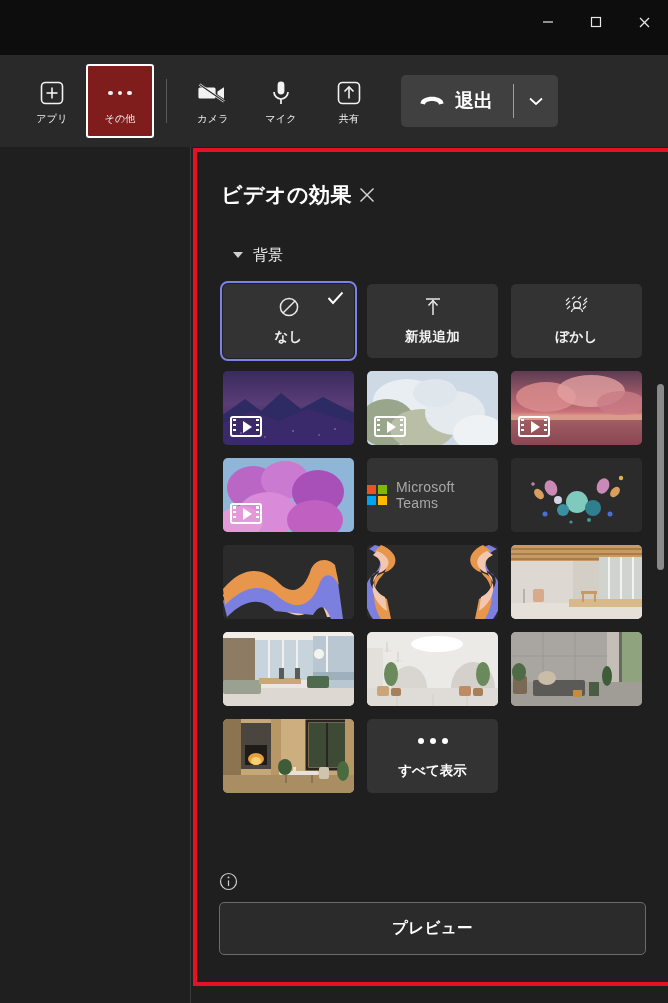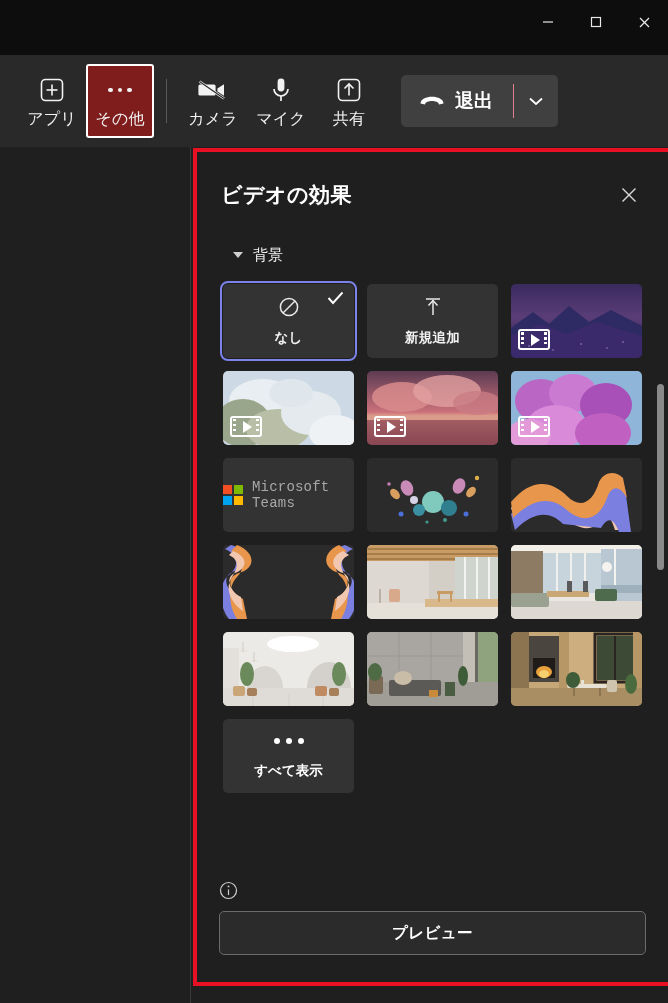--- a/index.html
+++ b/index.html
@@ -43,21 +43,21 @@
   .tb-item {
     width: 68px; height: 74px;
     display: flex; flex-direction: column;
     align-items: center; justify-content: center;
     color: #f2f2f2;
     gap: 6px;
     border: 2px solid transparent;
     border-radius: 3px;
   }
   .tb-item.focused { border-color: #ffffff; background: #7f1d1d; }
-  .tb-label { font-size: 16px; line-height: 1; letter-spacing: .2px; }
+  .tb-label { font-size: 10px; line-height: 1; letter-spacing: .2px; }
   .tb-icon { height: 30px; display: flex; align-items: center; justify-content: center; }
   .tb-sep {
     width: 1px; height: 44px; background: #5a5a5a; margin: 0 12px;
   }
   .dots3 { display: flex; gap: 5px; }
   .dots3 i { width: 4.5px; height: 4.5px; border-radius: 50%; background: #f2f2f2; display: block; }
 
   .leave-btn {
     margin-left: 18px;
     height: 52px;
@@ -107,21 +107,21 @@
   
   .panel {
     position: absolute;
     left: 197px; top: 152px;
     width: 471px; height: 830px;
     background: #1f1f1f;
     display: flex; flex-direction: column;
   }
   .panel-head {
     height: 86px;
-    display: flex; align-items: center; justify-content: space-between;
+    display: flex; align-items: center; 
     padding: 0 24px 0 24px;
     flex-shrink: 0;
   }
   .panel-title { color: #ffffff; font-size: 21px; font-weight: bold; letter-spacing: .5px; }
   .panel-close { color: #d6d6d6; width: 30px; height: 30px; display: flex; align-items: center; justify-content: center; }
 
   .section-head {
     display: flex; align-items: center; gap: 10px;
     padding: 0 36px;
     height: 34px;
@@ -135,21 +135,20 @@
     position: relative;
     flex: 1;
     overflow: hidden;
     padding-top: 12px;
   }
   .grid {
     display: grid;
     grid-template-columns: repeat(3, 131px);
     gap: 13px 13px;
     padding: 0 18px 16px 26px;
-    font-family: Liberation Mono, monospace;
   }
   .tile {
     width: 131px; height: 74px;
     border-radius: 5px;
     background: #333333;
     position: relative;
     overflow: hidden;
   }
   .tile.selected {
     outline: 2px solid #7b83e8;
@@ -218,21 +217,21 @@
   
   .panel-foot { flex-shrink: 0; padding: 0 22px 14px 22px; }
   .notice {
     display: flex; align-items: center; gap: 16px;
     height: 42px;
     color: #e4e4e4;
     font-size: 13.5px;
   }
   .info-ic { width: 19px; height: 19px; flex-shrink: 0; color: #cfcfcf; }
   .btn {
-    width: 100%; height: 44px;
+    width: 100%; height: 53px;
     border-radius: 5px;
     display: flex; align-items: center; justify-content: center;
     font-size: 15.5px; font-weight: bold;
     letter-spacing: .4px;
   }
   .btn-secondary {
     background: #2b2b2b;
     border: 1px solid #6b6b6b;
     color: #ffffff;
     margin-bottom: 13px;
@@ -391,20 +390,41 @@
             <svg width="22" height="22" viewBox="0 0 22 22">
                 <line x1="4" y1="3" x2="18" y2="3" stroke="#e9e9e9" stroke-width="1.5"></line>
                 <line x1="11" y1="4" x2="11" y2="19" stroke="#e9e9e9" stroke-width="1.5"></line>
                 <polyline points="6.5,9.5 11,4.5 15.5,9.5" fill="none" stroke="#e9e9e9" stroke-width="1.5"></polyline>
               </svg>
           </span>
           <span class="tile-label">新規追加</span>
         </div>
       </div>
 
+      <div class="tile">
+        <div class="tile-inner">
+          <span>
+            <svg width="24" height="22" viewBox="0 0 24 22">
+              <circle cx="12" cy="9" r="3.4" fill="none" stroke="#e9e9e9" stroke-width="1.3"></circle>
+              <path d="M6.5 16 a5.5 4 0 0 1 11 0" fill="none" stroke="#e9e9e9" stroke-width="1.3"></path>
+              <g stroke="#e9e9e9" stroke-width="1.1">
+                <line x1="1" y1="5" x2="4" y2="2"></line>
+                  <line x1="1" y1="9" x2="5" y2="5"></line>
+                  <line x1="2" y1="13" x2="5" y2="10"></line>
+                <line x1="19" y1="5" x2="22" y2="2"></line>
+                  <line x1="18" y1="9" x2="22" y2="5"></line>
+                  <line x1="18" y1="13" x2="21" y2="10"></line>
+                <line x1="7" y1="3" x2="10" y2="0.5"></line>
+                  <line x1="13" y1="3" x2="16" y2="0.5"></line>
+              </g>
+            </svg>
+          </span>
+          <span class="tile-label">ぼかし</span>
+        </div>
+      </div>
 
       <div class="tile">
         <div class="art">
           <svg width="131" height="74" viewBox="0 0 131 74" preserveAspectRatio="none">
             <defs>
                 <linearGradient id="g1" x1="0" y1="0" x2="0" y2="1">
                   <stop offset="0" stop-color="#3a2a5e"></stop>
                   <stop offset="0.45" stop-color="#5a3d77"></stop>
                   <stop offset="1" stop-color="#241a4a"></stop>
                 </linearGradient>

